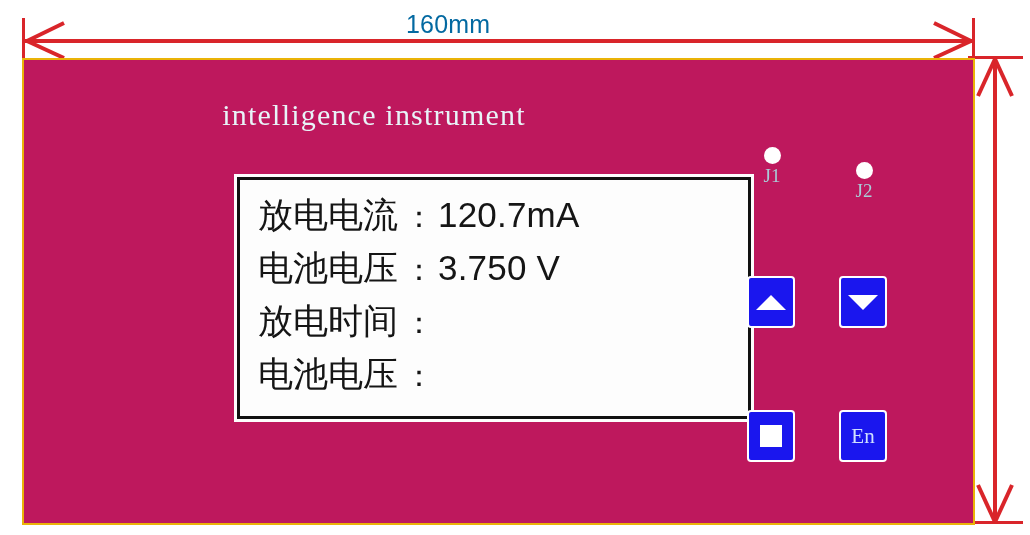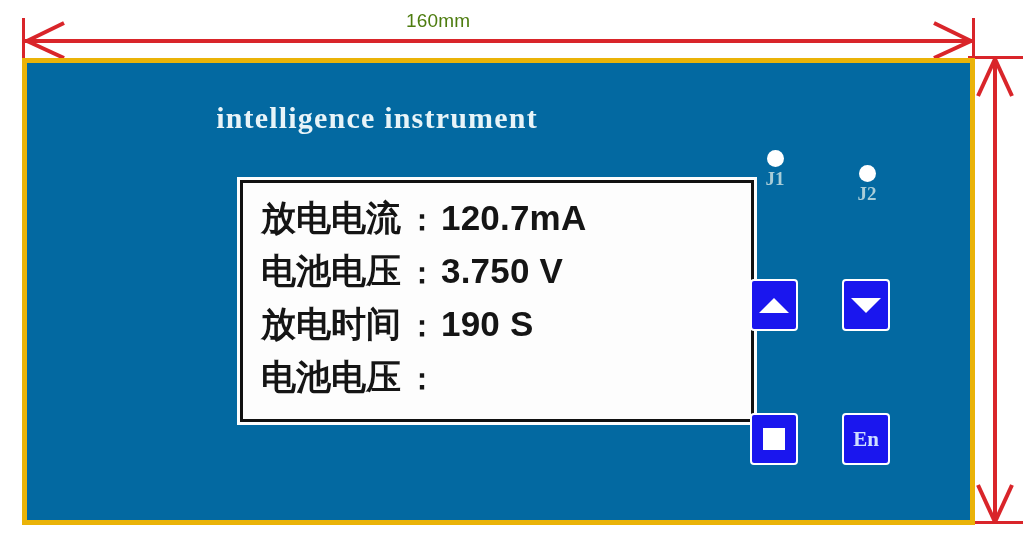--- a/index.html
+++ b/index.html
@@ -11,34 +11,33 @@
     position:relative;
   }
   #stage{position:absolute;left:0;top:0;width:1030px;height:535px;}
 
   
   .dim-line{position:absolute;background:#d9252a;}
   .dim-h{height:4px;}
   .dim-v{width:4px;}
   .ext-line{position:absolute;background:#d9252a;}
   .dim-label{
-    position:absolute;color:#4d7c0f;
+    position:absolute;color:#0369a1;
     font-family:"Liberation Sans", sans-serif;
-    font-size:19px;font-weight:400;letter-spacing:.2px;
+    font-size:25px;font-weight:400;letter-spacing:.2px;
     white-space:nowrap;
   }
   .arrow{position:absolute;}
 
   
   #panel{
     position:absolute;left:22px;top:58px;width:953px;height:467px;
-    background:#0369a1;
-    border:5px solid #eab308;
-    box-sizing:border-box;
-    font-weight:bold;
+    background:#be185d;
+    border:2px solid #eab308;
+    box-sizing:border-box;
   }
   #title{
     position:absolute;left:0;top:38px;width:700px;
     text-align:center;
     color:#e8f4f8;
     font-family:"Liberation Serif", serif;
     font-size:30px;letter-spacing:1.2px;
     white-space:nowrap;
   }
 
@@ -186,21 +185,20 @@
 
         <div class="lcd-row">
           <span class="lcd-label">电池电压</span>
           <span class="lcd-colon">：</span>
           <span class="lcd-value">3.750 V</span>
         </div>
 
         <div class="lcd-row">
           <span class="lcd-label">放电时间</span>
           <span class="lcd-colon">：</span>
-          <span class="lcd-value">190 S</span>
         </div>
 
         <div class="lcd-row">
           <span class="lcd-label">电池电压</span>
           <span class="lcd-colon">：</span>
         </div>
 
       </div>
     </div>
 

